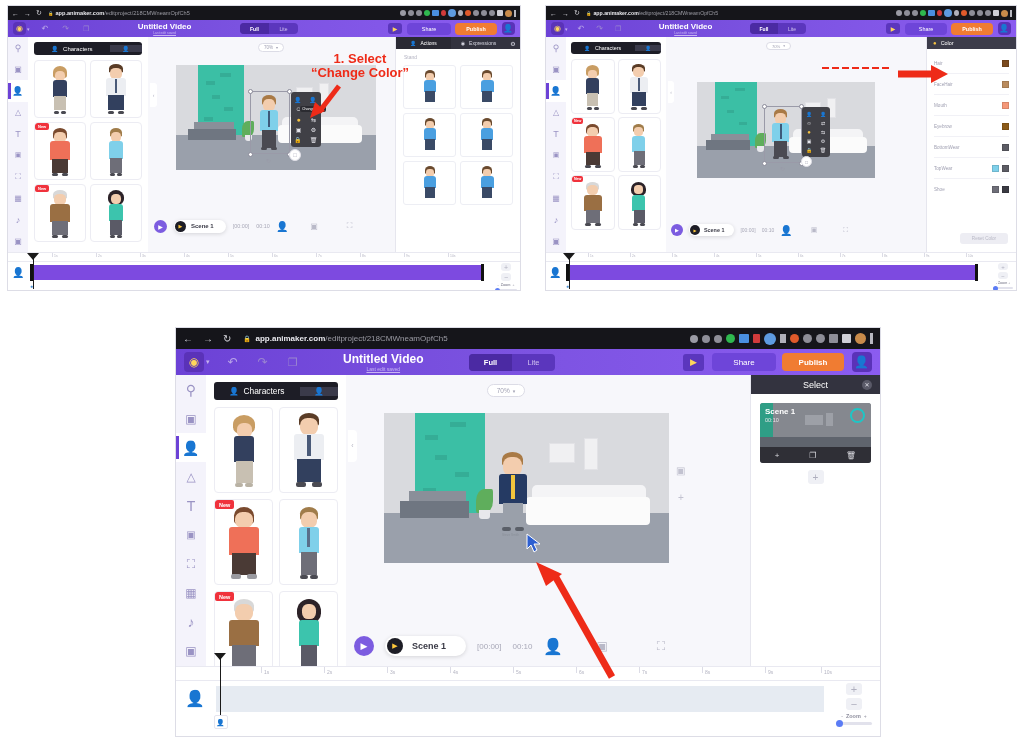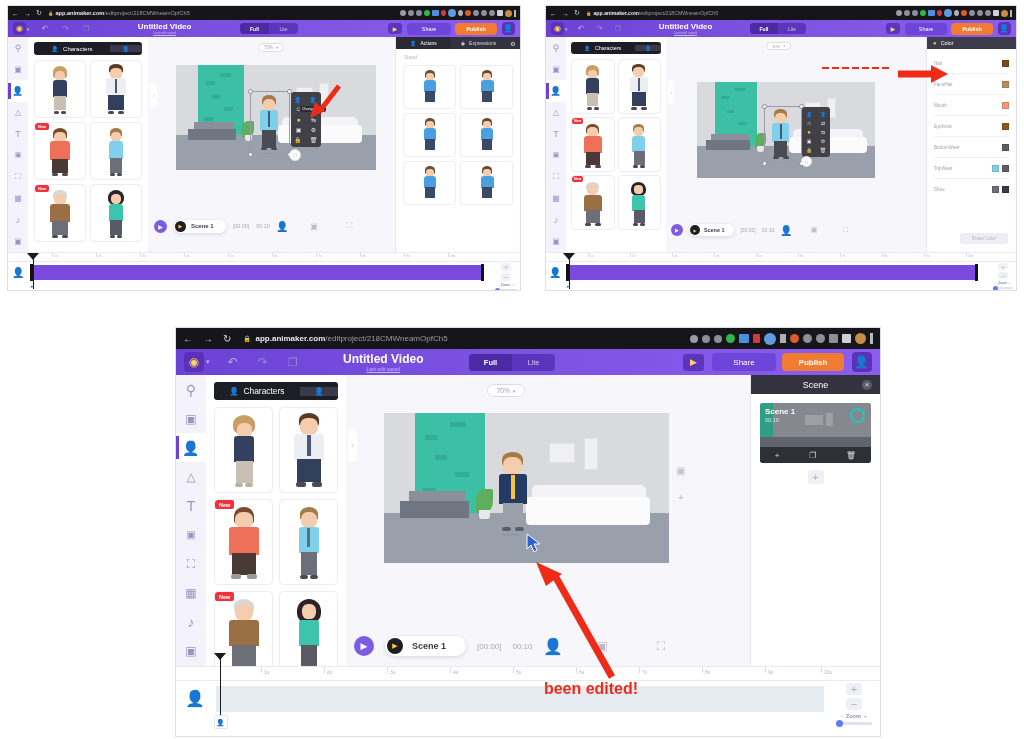--- a/index.html
+++ b/index.html
@@ -452,20 +452,24 @@
           <span style="font-size:3.4px;color:#9a9aa8;">-</span>
           <span class="zlabel" style="font-size:3.6px;">Zoom</span>
           <span style="font-size:3.4px;color:#9a9aa8;">+</span>
         </div>
         <div class="zslider" style="width:22px;height:2px;">
           <div class="zknob" style="left:0;top:-1.5px;width:5px;height:5px;"></div>
         </div>
       </div>
     </div>
 
+    <div class="anno" style="left:276px; top:46px; width:152px; font-size:13px;">
+      <div>1. Select</div>
+      <div>“Change Color”</div>
+    </div>
     <svg class="arrow" style="left:295px;top:78px;width:40px;height:36px;" viewBox="0 0 40 36">
       <path d="M36 2 L16 28" stroke="#ee2b18" stroke-width="5" fill="none"></path>
       <path d="M7 34 L12 18 L22 27 Z" fill="#ee2b18"></path>
     </svg>
   </div>
 </div>
 
 <div class="panel" style="left:546px; top:6px; width:470px; height:284px; box-shadow:0 0 0 1px #dddde6;">
   <div class="shot">
 
@@ -972,21 +976,21 @@
       <div style="position:absolute;left:330px;top:90px;font-size:10px;color:#c2c2d0;">▣</div>
       <div style="position:absolute;left:332px;top:117px;font-size:10px;color:#c2c2d0;">+</div>
       <div style="position:absolute;left:2px;top:55px;width:9px;height:32px;background:#fff;border-radius:0 4px 4px 0;color:#b5b5c4;font-size:7px;text-align:center;line-height:32px;">‹</div>
       <svg style="position:absolute;left:180px;top:158px;width:16px;height:20px;" viewBox="0 0 16 20">
         <path d="M1 1 L1 16 L5 12 L8 19 L11 17 L8 11 L14 11 Z" fill="#2d5fd0" stroke="#fff" stroke-width="1"></path>
       </svg>
     </div>
 
     <div class="rpanel" style="right:0; top:47px; width:130px; bottom:70px;">
       <div class="rp-head" style="height:19px;justify-content:center;position:relative;">
-        <span style="font-size:9px;">Scene</span>
+        <span style="font-size:9px;">Select</span>
         <span style="position:absolute;right:8px;top:5px;width:10px;height:10px;border-radius:50%;background:#5a5a68;color:#e0e0e8;font-size:6px;line-height:10px;text-align:center;">✕</span>
       </div>
       <div style="padding:9px;">
         <div class="scene-card" style="height:60px;">
           <div style="position:absolute;left:0;top:0;width:13px;height:44px;background:#2f9e86;"></div>
           <div style="position:absolute;left:13px;top:0;right:0;height:44px;background:#85888f;"></div>
           <div style="position:absolute;left:45px;top:12px;width:18px;height:10px;background:#9da0a7;"></div>
           <div style="position:absolute;left:66px;top:10px;width:7px;height:13px;background:#9da0a7;"></div>
           <div style="position:absolute;left:0;top:34px;right:0;height:10px;background:#5f646d;"></div>
           <div class="scene-lbl" style="left:5px;top:4px;font-size:8px;">Scene 1</div>
@@ -1055,16 +1059,15 @@
           <div class="zknob" style="left:0;top:-2px;width:7px;height:7px;"></div>
         </div>
       </div>
     </div>
 
     <svg class="arrow" style="left:356px;top:234px;width:90px;height:120px;" viewBox="0 0 90 120">
       <path d="M80 115 L22 12" stroke="#ee2b18" stroke-width="7" fill="none"></path>
       <path d="M4 0 L30 12 L14 24 Z" fill="#ee2b18"></path>
     </svg>
     <div class="anno" style="left:310px; top:352px; width:210px; font-size:16px;">
-      <div>been edited!</div>
     </div>
   </div>
 </div>
 
 </body></html>

